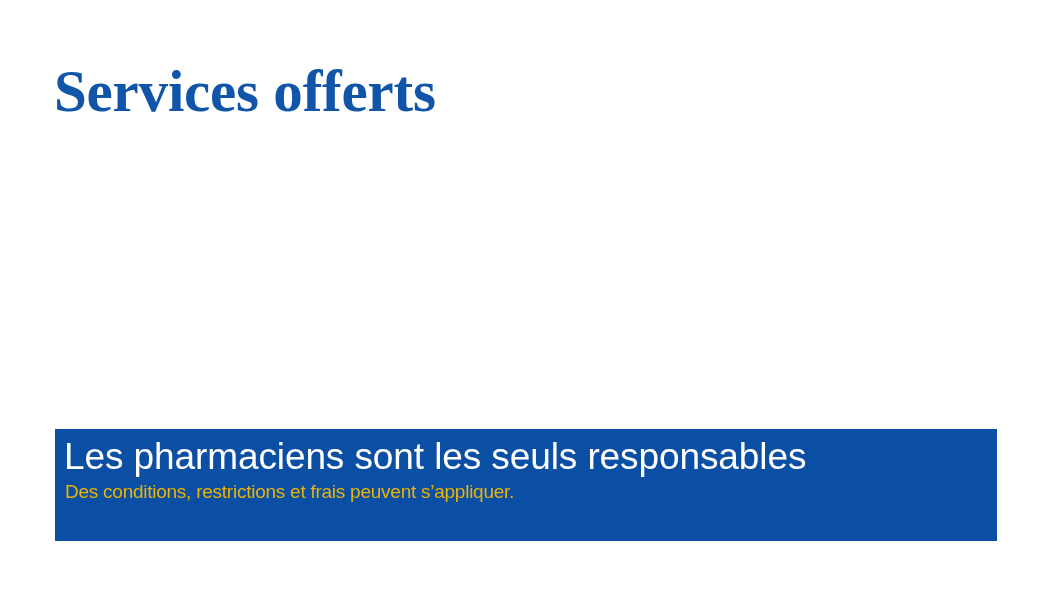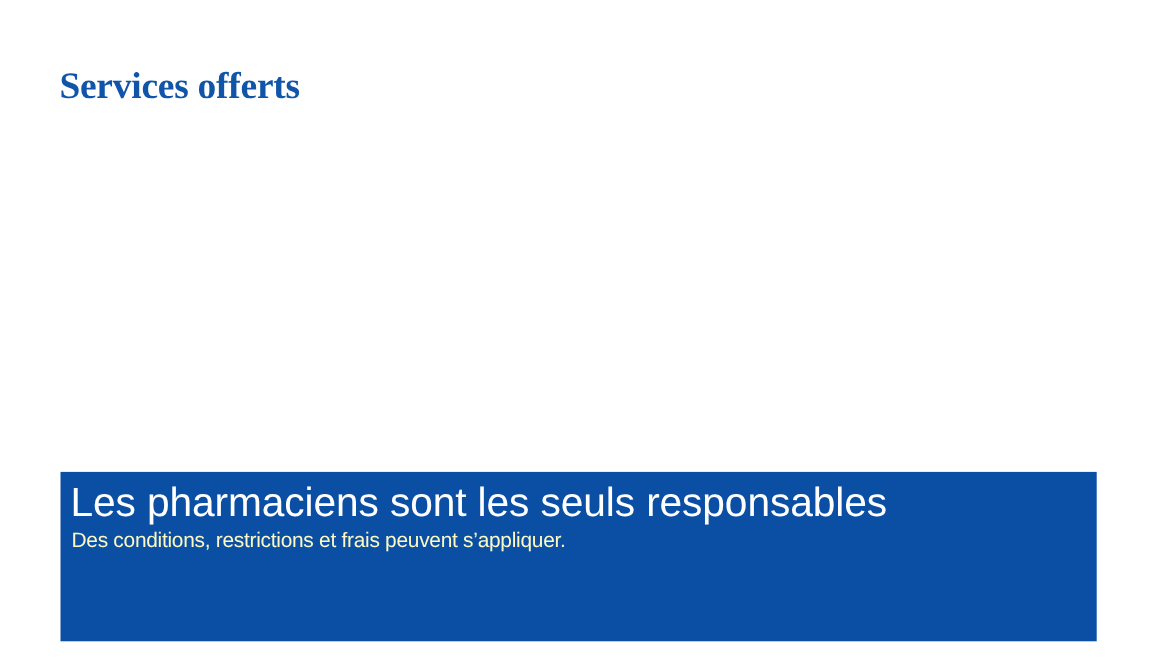--- a/index.html
+++ b/index.html
@@ -19,21 +19,21 @@
   }
 
   
   .slide-title {
     position: absolute;
     left: 54px;
     top: 61px;
     margin: 0;
     font-family: "Liberation Serif", "DejaVu Serif", serif;
     font-weight: bold;
-    font-size: 34px;
+    font-size: 59px;
     line-height: 1.05;
     letter-spacing: -0.2px;
     color: #1055A8;
     white-space: nowrap;
   }
 
   
   .slide-body {
     position: absolute;
     left: 55px;
@@ -42,21 +42,21 @@
     height: 300px;
     background: transparent;
   }
 
   
   .callout-banner {
     position: absolute;
     left: 55px;
     top: 429px;
     width: 942px;
-    height: 154px;
+    height: 112px;
     background: #0A4FA3;
     box-sizing: border-box;
     padding: 6px 10px 8px 9px;
     display: flex;
     flex-direction: column;
     justify-content: flex-start;
   }
 
   .callout-headline {
     margin: 0;
@@ -72,21 +72,21 @@
     display: block;
     white-space: nowrap;
   }
 
   .callout-subtext {
     margin: 2px 0 0 1px;
     font-family: "Liberation Sans", sans-serif;
     font-weight: 400;
     font-size: 19px;
     line-height: 24px;
-    color: #fef9c3;
+    color: #eab308;
     letter-spacing: -0.25px;
     white-space: nowrap;
   }
 </style>
 </head>
 <body>
 
 <div class="slide">
 
   <h1 class="slide-title">Services offerts</h1>

